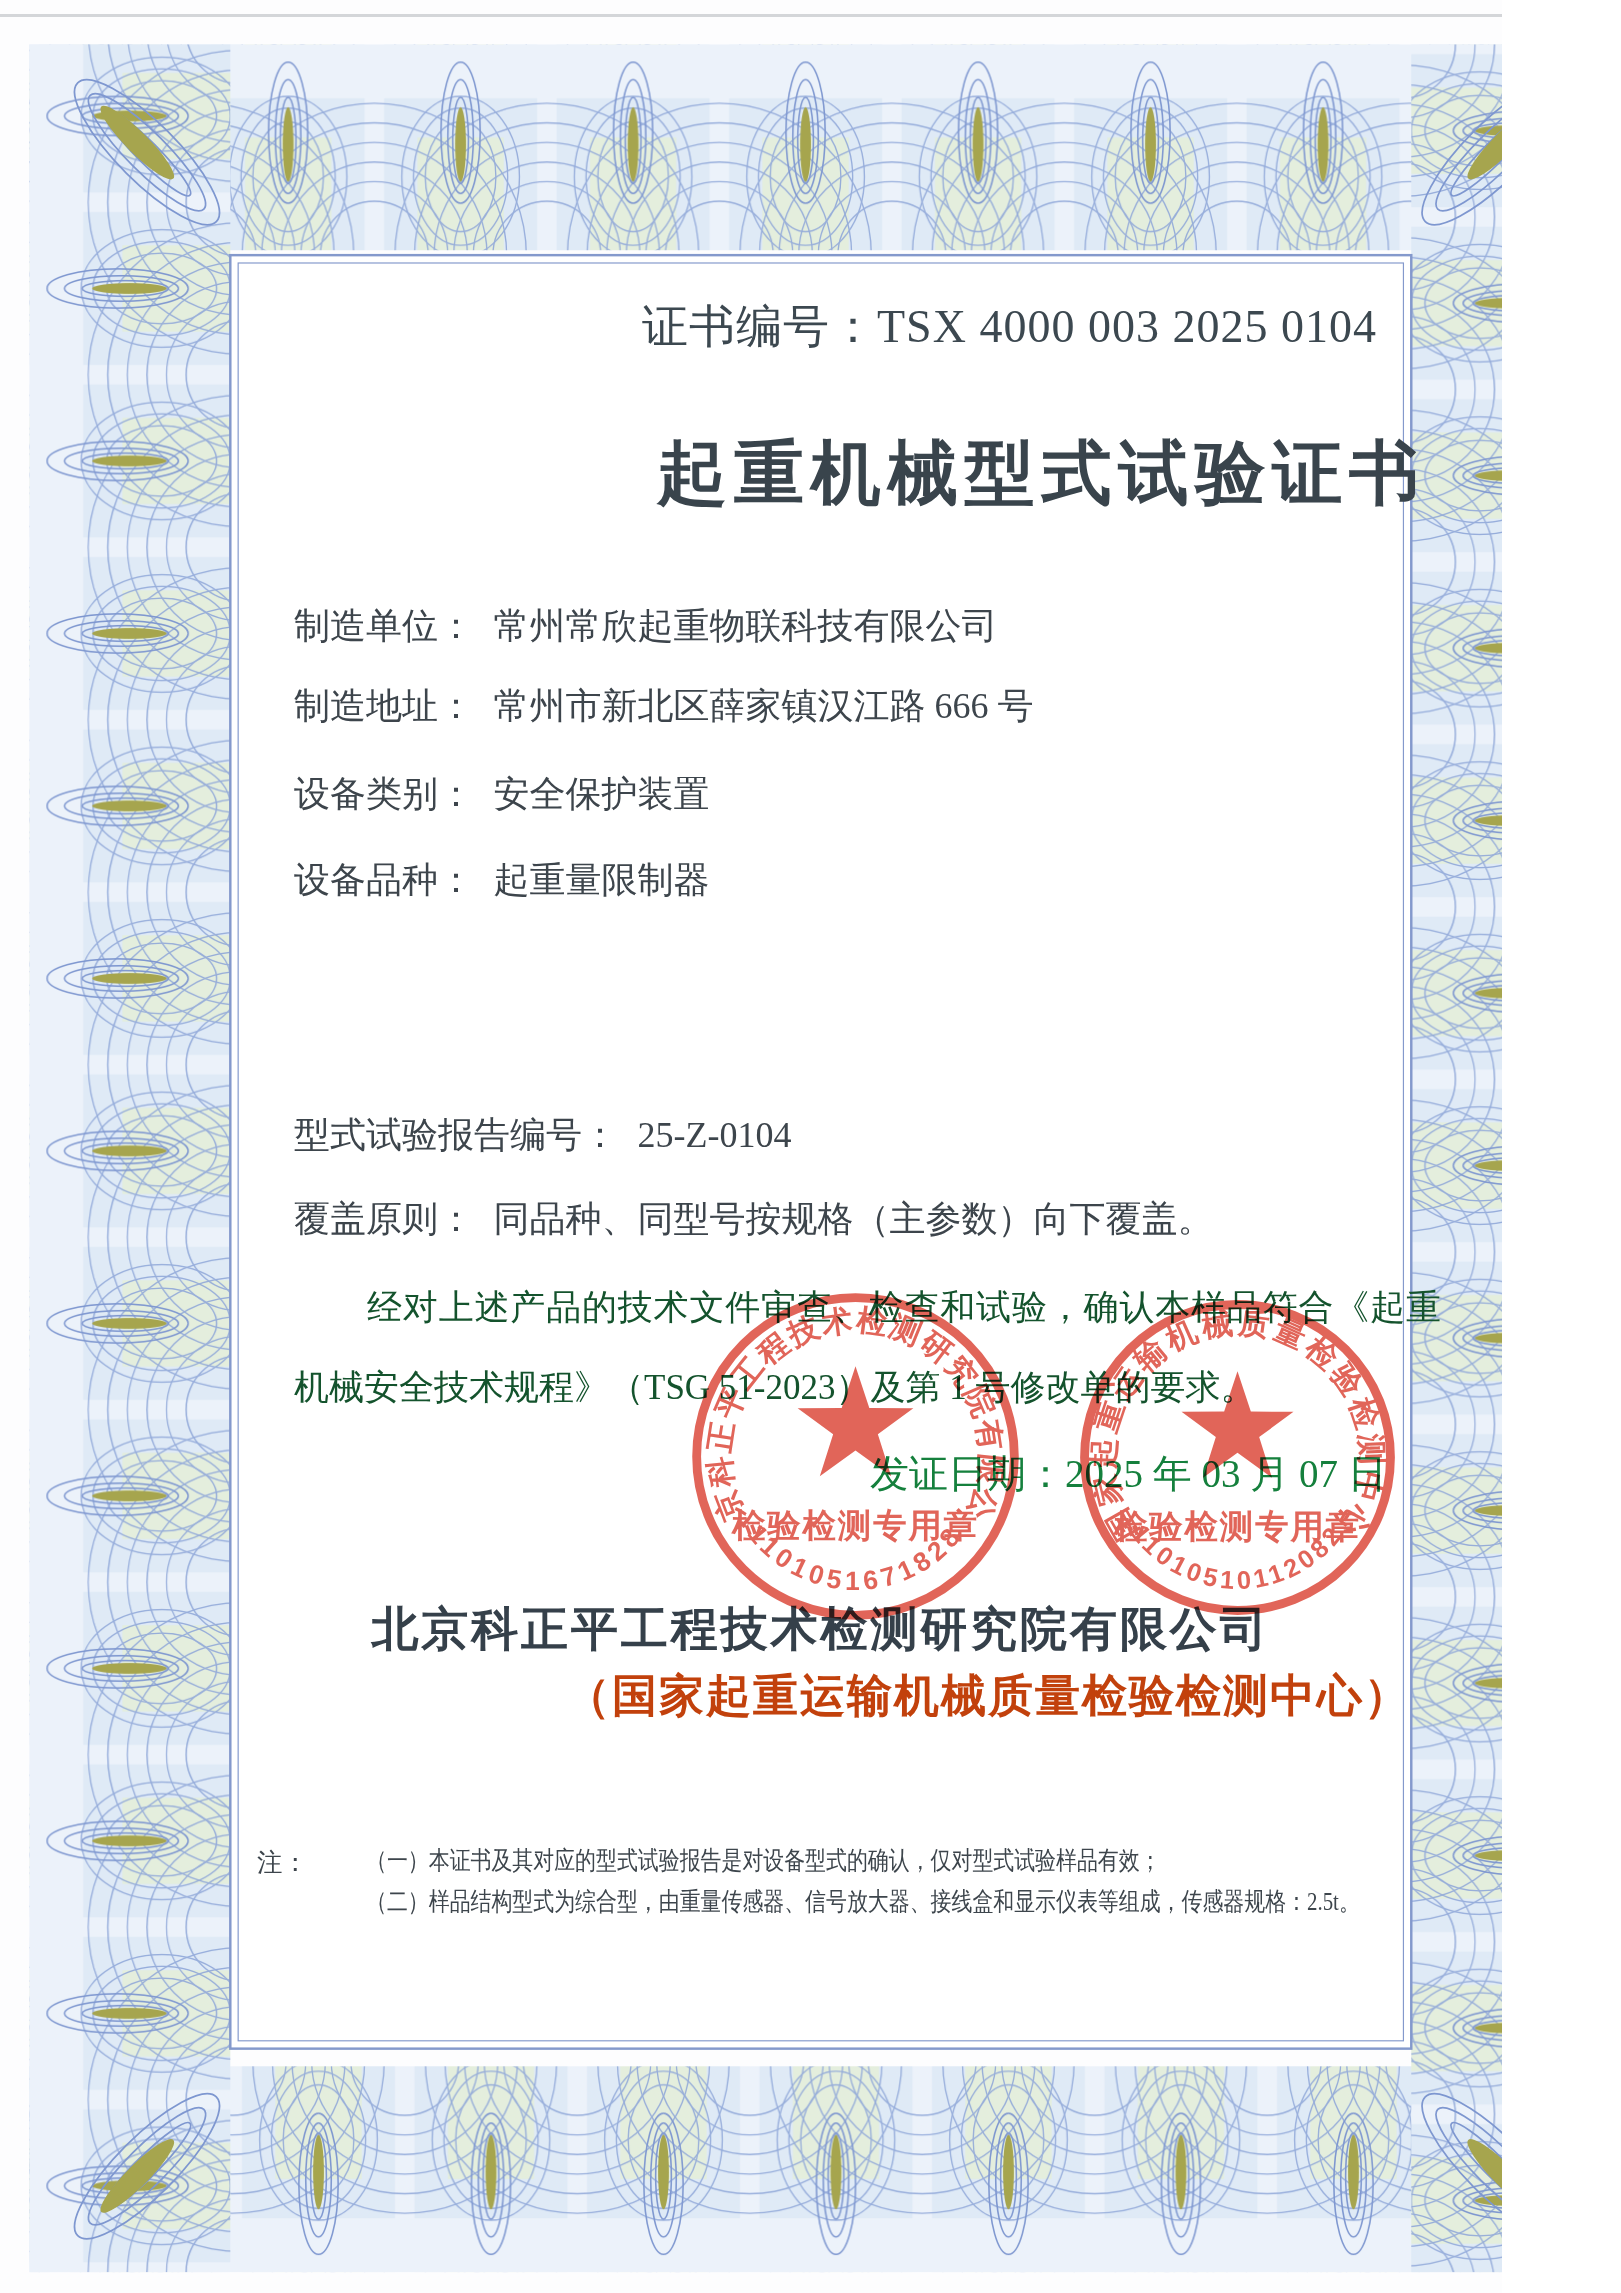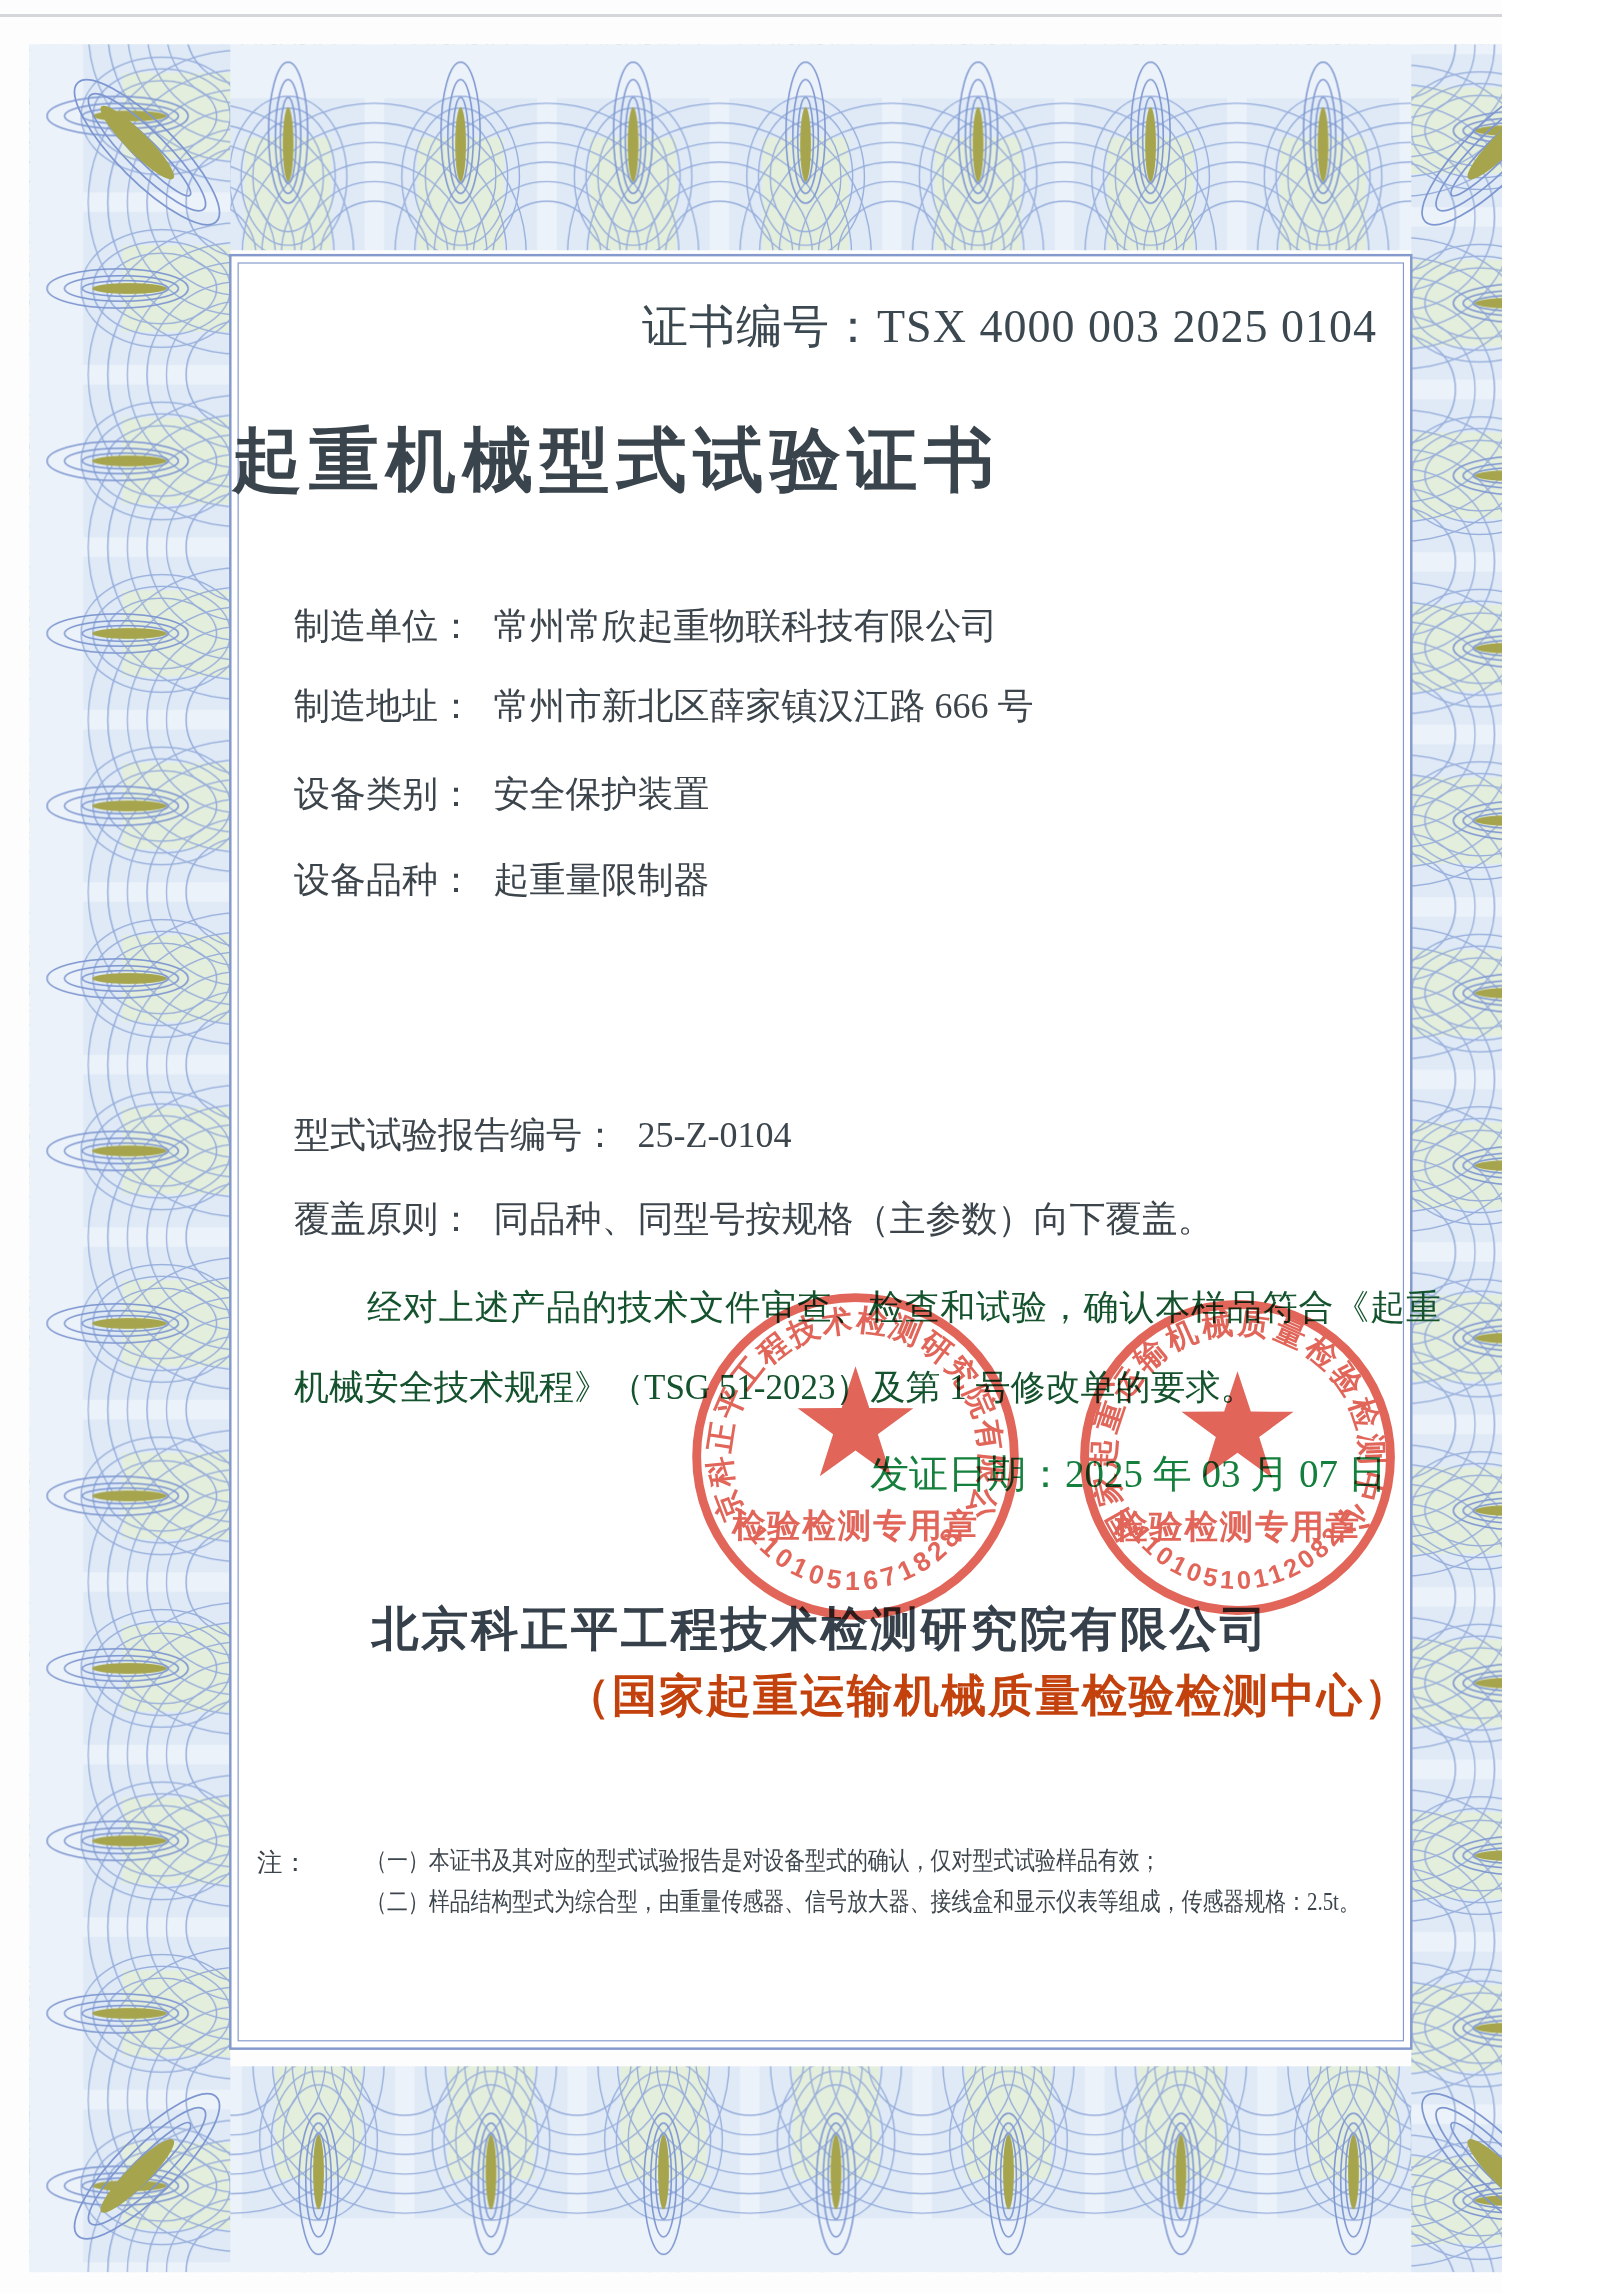--- a/index.html
+++ b/index.html
@@ -10,22 +10,22 @@
     overflow:hidden;
     font-family:"Liberation Serif", serif;
     color:#3d454c;
     text-decoration:underline;
   }
   .border-svg{position:absolute;left:0;top:0;}
   .scan-line{position:absolute;left:0;top:13.7px;width:1621px;height:2.9px;background:#b9bcc0;opacity:.6;}
 
   .cert-no{position:absolute;left:642px;top:296px;font-size:46px;letter-spacing:1px;color:#3c4850;white-space:nowrap;}
   .title{
-    position:absolute;left:230px;top:412px;width:1181px;margin:2px;
-    text-align:left;font-family:"Liberation Sans", sans-serif;
+    position:absolute;left:230px;top:412px;width:1181px;margin:15px;
+    text-align:right;font-family:"Liberation Sans", sans-serif;
     font-weight:900;font-size:70px;letter-spacing:6.9px;color:#39444c;
   }
   .field-row{position:absolute;left:294px;font-size:36px;white-space:nowrap;color:#3d454c;}
   .field-row .lbl{margin-right:19.6px;}
   .statement{
     position:absolute;left:294px;top:1268px;width:1147px;margin:0;
     font-size:35px;line-height:80px;text-indent:73px;color:#14532d;text-align:justify;
   }
   .date-line{position:absolute;left:870px;top:1447px;font-size:39px;white-space:nowrap;color:#15803d;}
   .org1{position:absolute;left:230px;top:1598px;width:1181px;text-align:center;

